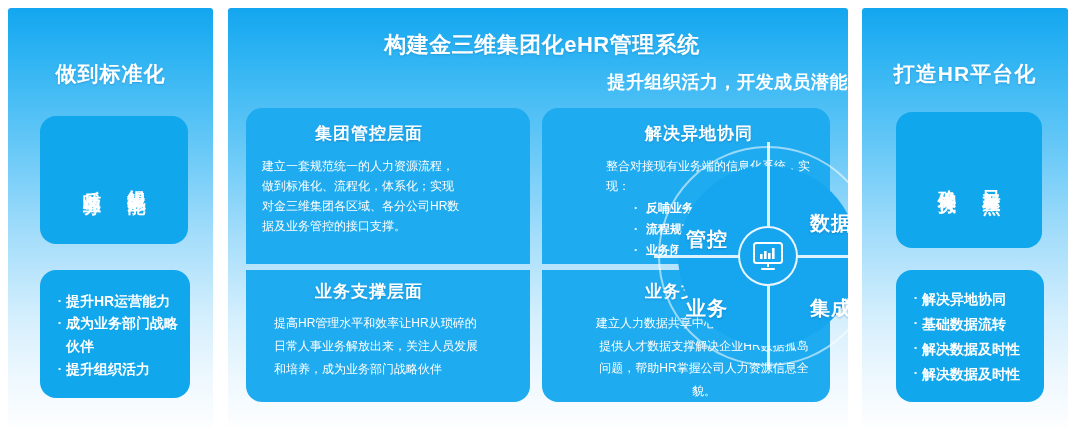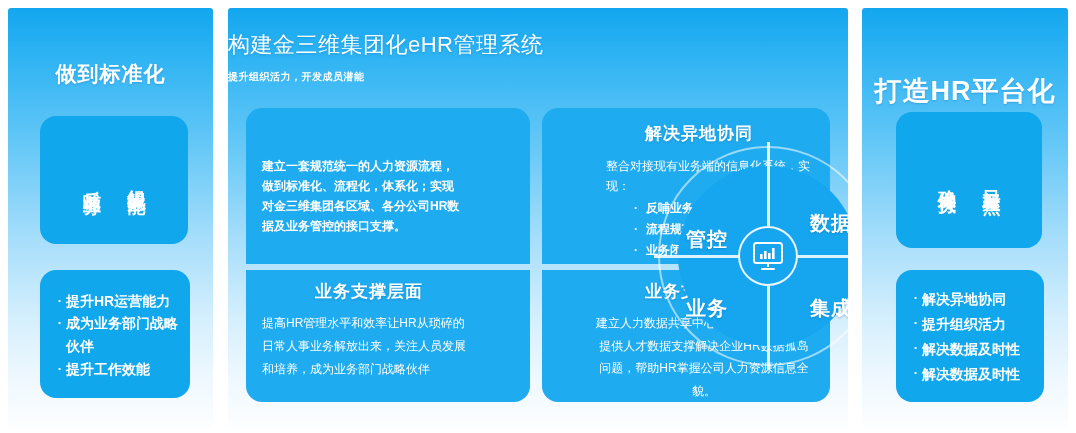--- a/index.html
+++ b/index.html
@@ -40,21 +40,21 @@
     position: absolute;
     left: 0; right: 0;
     text-align: center;
     color: #ffffff;
     font-weight: bold;
     font-size: 21px;
     letter-spacing: 1px;
     text-shadow: 0 1px 2px rgba(0,90,160,.28);
   }
   .panel-left .side-title  { top: 52px; }
-  .panel-right .side-title { top: 65px; font-size: 27px; }
+  .panel-right .side-title { top: 52px; font-size: 21px; }
 
   .side-box {
     position: absolute;
     background: #10a7ec;
     border-radius: 16px;
   }
   .side-box.vertical-box {
     display: flex;
     flex-direction: row-reverse;
     align-items: center;
@@ -96,36 +96,37 @@
     text-align: center;
     font-size: 13px;
     line-height: 1.62;
   }
   .bullet-li .btxt { flex: 1 1 auto; }
   .panel-right .bullet-li { line-height: 1.78; }
 
   
   .c-title {
     position: absolute;
-    left: 0; right: 0;
+    left: 8px; right: 0;
     top: 22px;
-    color: #ffffff;
-    font-weight: normal;
+    text-align: center;
+    color: #ffffff;
+    font-weight: bold;
     font-size: 22px;
     letter-spacing: .5px;
     text-shadow: 0 1px 2px rgba(0,90,160,.25);
   }
   .c-sub {
     position: absolute;
-    left: 0; right: 8px;
+    left: 0; right: 0;
     top: 62px;
-    text-align: left;
-    color: #ffffff;
-    font-weight: bold;
-    font-size: 10px;
+    text-align: right;
+    color: #ffffff;
+    font-weight: bold;
+    font-size: 18px;
     letter-spacing: .5px;
   }
 
   
   .quad {
     position: absolute;
     background: #1fabef;
     overflow: hidden;
   }
   .q-tl { left: 18px;  top: 100px; width: 284px; height: 156px;
@@ -143,25 +144,25 @@
     font-size: 17px;
     letter-spacing: 1px;
     text-shadow: 0 1px 2px rgba(0,80,140,.25);
   }
   .q-body {
     color: #ffffff;
     font-size: 12px;
     line-height: 1.68;
   }
   .q-tl .q-head { position:absolute; left: 16px; top: 14px; width: 214px; text-align: center; }
-  .q-tl .q-body { position:absolute; left: 16px; top: 48px; width: 200px; font-weight: bold; }
+  .q-tl .q-body { position:absolute; left: 16px; top: 48px; width: 200px; }
   .q-tr .q-head { position:absolute; right: 18px; top: 14px; width: 226px; text-align: center; }
   .q-tr .q-body { position:absolute; right: 18px; top: 48px; width: 206px; }
   .q-bl .q-head { position:absolute; left: 16px; top: 10px; width: 214px; text-align: center; }
-  .q-bl .q-body { position:absolute; left: 16px; top: 42px; width: 208px; line-height: 1.92; }
+  .q-bl .q-body { position:absolute; left: 28px; top: 42px; width: 208px; line-height: 1.92; }
   .q-br .q-head { position:absolute; right: 18px; top: 10px; width: 226px; text-align: center; }
   .q-br .q-body { position:absolute; right: 18px; top: 42px; width: 216px; line-height: 1.88; text-align: center; }
 
   .q-sub-list { margin-top: 2px; padding-left: 28px; }
   .q-sub-list .sub-li {
     color: #ffffff;
     font-size: 12px;
     font-weight: bold;
     line-height: 1.72;
     display: flex;
@@ -245,30 +246,31 @@
       <div class="bullet-li">
         <span class="dot">·</span>
         <span class="btxt">提升HR运营能力</span>
       </div>
       <div class="bullet-li">
         <span class="dot">·</span>
         <span class="btxt">成为业务部门战略伙伴</span>
       </div>
       <div class="bullet-li">
         <span class="dot">·</span>
-        <span class="btxt">提升工作效能</span>
+        <span class="btxt">提升组织活力</span>
       </div>
     </div>
   </div>
 
   <div class="panel panel-center">
     <div class="c-title">构建金三维集团化eHR管理系统</div>
     <div class="c-sub">提升组织活力，开发成员潜能</div>
 
     <div class="quad q-tl">
+      <div class="q-head">集团管控层面</div>
       <div class="q-body">建立一套规范统一的人力资源流程，做到标准化、流程化，体系化；实现对金三维集团各区域、各分公司HR数据及业务管控的接口支撑。</div>
     </div>
 
     <div class="quad q-tr">
       <div class="q-head">解决异地协同</div>
       <div class="q-body">
         <div>整合对接现有业务端的信息化系统，实现：</div>
         <div class="q-sub-list">
           <div class="sub-li">
             <span class="dot">·</span>
@@ -331,21 +333,21 @@
       <div class="vcol">确保执行</div>
     </div>
 
     <div class="side-box bullet-box">
       <div class="bullet-li">
         <span class="dot">·</span>
         <span class="btxt">解决异地协同</span>
       </div>
       <div class="bullet-li">
         <span class="dot">·</span>
-        <span class="btxt">提升组织活力</span>
+        <span class="btxt">基础数据流转</span>
       </div>
       <div class="bullet-li">
         <span class="dot">·</span>
         <span class="btxt">解决数据及时性</span>
       </div>
       <div class="bullet-li">
         <span class="dot">·</span>
         <span class="btxt">解决数据及时性</span>
       </div>
     </div>

